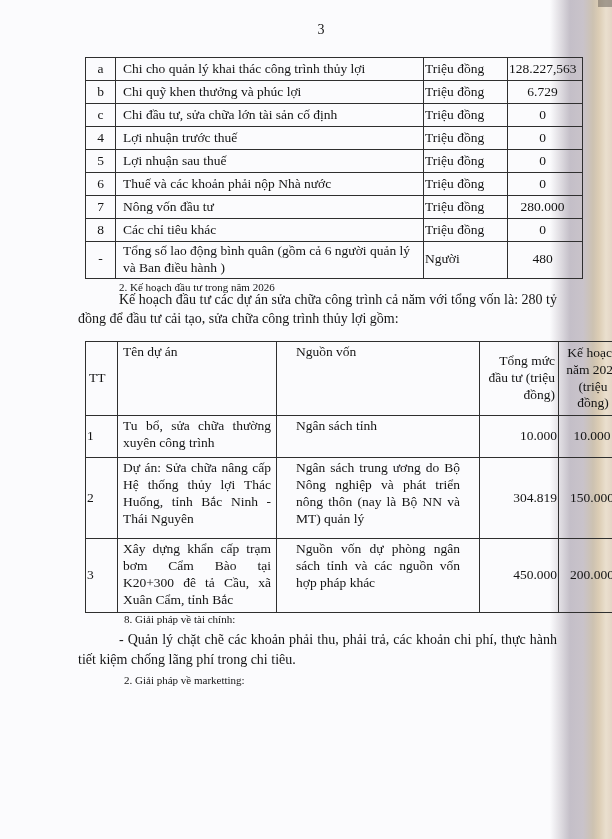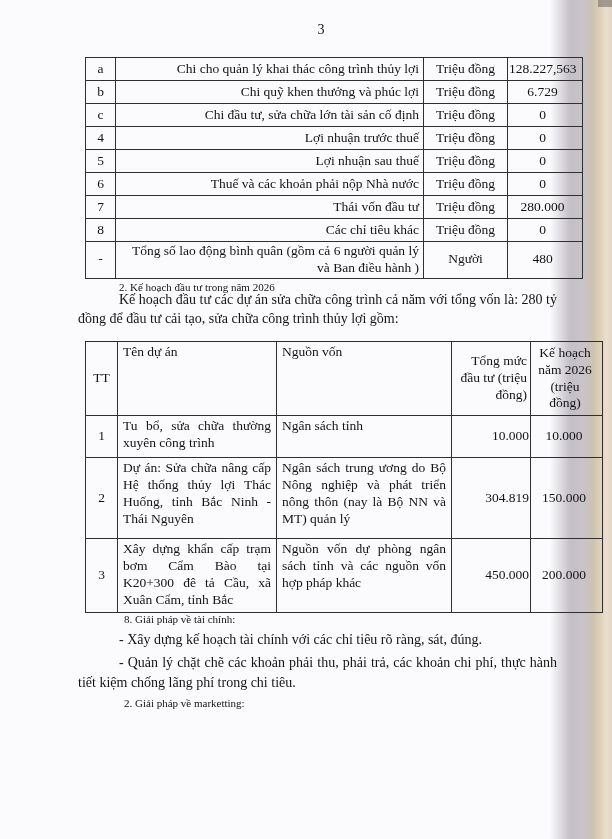--- a/index.html
+++ b/index.html
@@ -34,32 +34,32 @@
     text-align:center;font-size:14px;
   }
   
   table{border-collapse:collapse;table-layout:fixed;}
   td,th{border:1.4px solid #2f2f2f;font-size:13.5px;line-height:1.25;
         font-weight:normal;overflow:hidden;}
   .t1{position:absolute;top:57px;left:85px;width:471px;}
   .t1 tr{height:23px;}
   .t1 tr.tall{height:34px;}
   .t1 .no{width:27px;text-align:center;}
-  .t1 .lbl{width:296px;text-align:right;padding:1px 4px 1px 7px;}
-  .t1 .unit{width:81px;text-align:center;}
+  .t1 .lbl{width:296px;text-align:left;padding:1px 4px 1px 7px;}
+  .t1 .unit{width:81px;}
   .t1 .val{width:67px;text-align:center;padding-right:6px;}
   .t2{position:absolute;top:341px;left:85px;width:471px;}
   .t2 .hrow{height:74px;}
   .t2 .r1{height:42px;}
   .t2 .r2{height:81px;}
   .t2 .r3{height:74px;}
   .t2 th{text-align:center;vertical-align:middle;padding:2px 3px;}
-  .t2 .tt{width:25px;text-align:center;vertical-align:middle;}
+  .t2 .tt{width:25px;text-align:left;vertical-align:middle;}
   .t2 .nm{width:148px;text-align:justify;vertical-align:top;padding:2px 5px;}
-  .t2 .src{width:164px;text-align:justify;vertical-align:top;padding:2px 5px;}
+  .t2 .src{width:164px;text-align:justify;vertical-align:top;padding:2px 19px;}
   .t2 .inv{width:72px;text-align:right;vertical-align:middle;}
   .t2 .pln{width:62px;text-align:center;vertical-align:middle;padding-right:6px;}
   
   .h-bold{font-weight:normal;font-size:11px;}
   .sec2-head{position:absolute;top:281px;left:119px;}
   .sec2-para{
     position:absolute;top:290px;left:78px;width:479px;
     font-size:14px;line-height:19px;text-align:justify;text-indent:41px;
   }
   .sec3{position:absolute;top:613px;left:78px;width:479px;font-size:14px;}
@@ -113,21 +113,21 @@
         <td class="val">0</td>
       </tr>
       <tr>
         <td class="no">6</td>
         <td class="lbl">Thuế và các khoản phải nộp Nhà nước</td>
         <td class="unit">Triệu đồng</td>
         <td class="val">0</td>
       </tr>
       <tr>
         <td class="no">7</td>
-        <td class="lbl">Thái vốn đầu tư</td>
+        <td class="lbl">Nông vốn đầu tư</td>
         <td class="unit">Triệu đồng</td>
         <td class="val">280.000</td>
       </tr>
       <tr>
         <td class="no">8</td>
         <td class="lbl">Các chỉ tiêu khác</td>
         <td class="unit">Triệu đồng</td>
         <td class="val">0</td>
       </tr>
       <tr class="tall">
@@ -170,18 +170,17 @@
         <td class="nm">Xây dựng khẩn cấp trạm bơm Cẩm Bào tại K20+300 đê tả Cầu, xã Xuân Cẩm, tỉnh Bắc</td>
         <td class="src">Nguồn vốn dự phòng ngân sách tỉnh và các nguồn vốn hợp pháp khác</td>
         <td class="inv">450.000</td>
         <td class="pln">200.000</td>
       </tr>
     </tbody>
   </table>
 
   <div class="sec3">
     <div class="sub h-bold">8. Giải pháp về tài chính:</div>
-    <p class="bullet">- Xây dựng kế hoạch tài chính với các chỉ tiêu rõ ràng, sát, đúng.</p>
     <p class="bullet">- Quản lý chặt chẽ các khoản phải thu, phải trả, các khoản chi phí, thực hành tiết kiệm chống lãng phí trong chi tiêu.</p>
     <div class="sub sub2 h-bold">2. Giải pháp về marketting:</div>
   </div>
 
 </div>
 
 </body></html>

